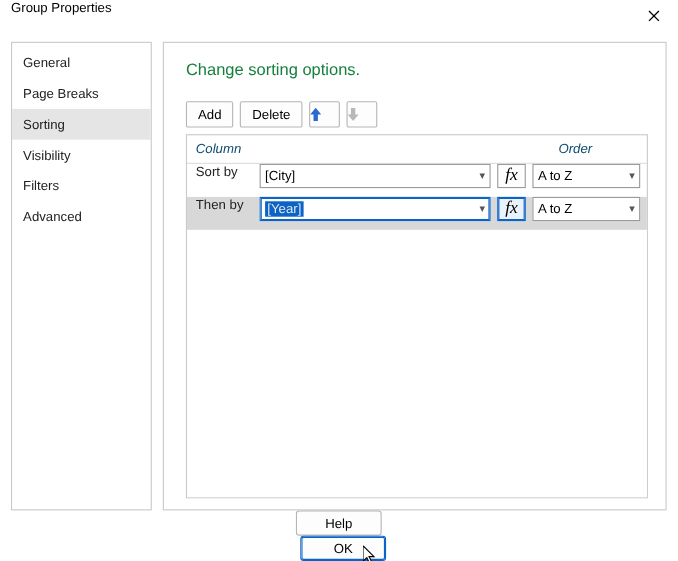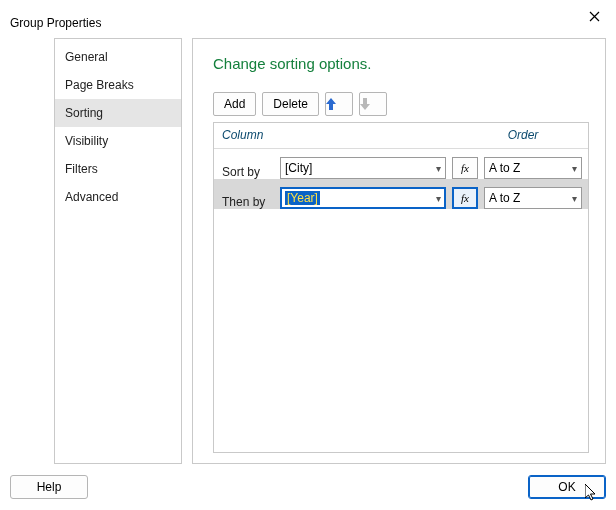--- a/index.html
+++ b/index.html
@@ -12,38 +12,37 @@
     color: #000;
     overflow: hidden;
   }
   .dialog {
     width: 616px; height: 510px;
     display: flex; flex-direction: column;
     background: #fff;
   }
   .titlebar {
     height: 30px;
-    display: flex; align-items: flex-end;
+    display: flex; align-items: flex-start;
     padding: 0 2px 0 10px;
     font-size: 12px;
   }
   .titlebar .title { flex: 1; }
   .titlebar .close {
     width: 40px; height: 28px;
     display: flex; align-items: center; justify-content: center;
     font-size: 14px;
     color: #000;
   }
   .body {
     flex: 1;
     display: flex;
     padding: 8px 10px 0 10px;
     gap: 10px;
     min-height: 0;
-    margin-left: 44px;
   }
   .sidebar {
     width: 128px;
     border: 1px solid #c9c9c9;
     background: #fff;
     padding: 4px 0;
   }
   .side-item {
     padding: 7px 10px;
     font-size: 12px;
@@ -93,21 +92,21 @@
     display: flex;
     height: 26px;
     border-bottom: 1px solid #dcdcdc;
     font-size: 12px;
     color: #0c4a6e;
     font-style: italic;
   }
   .col-column { flex: 1; padding: 5px 8px; }
   .col-order { width: 130px; padding: 5px 8px; text-align: center; }
   .grid-row {
-    display: flex; align-items: flex-end;
+    display: flex; align-items: flex-start;
     height: 30px;
     padding: 0 6px;
     gap: 6px;
   }
   .grid-row.selected { background: #d8d8d8; }
   .row-label {
     width: 54px;
     font-size: 12px;
     color: #222;
     text-align: left;
@@ -122,28 +121,28 @@
     padding: 0 4px;
     position: relative;
     font-size: 12px;
   }
   .combo .caret {
     position: absolute; right: 4px; top: 50%; transform: translateY(-50%);
     font-size: 10px; color: #555;
   }
   .combo.focused { border-color: #0a63c7; box-shadow: 0 0 0 1px #0a63c7 inset; }
   .combo.focused .seltext {
-    background: #0a63c7; color: #fde047; padding: 0 2px;
+    background: #0a63c7; color: #e5e5e5; padding: 0 2px;
   }
   .fx {
     width: 26px; height: 22px;
     border: 1px solid #9a9a9a;
     background: #fdfdfd;
     display: flex; align-items: center; justify-content: center;
-    font-size: 11px;
+    font-size: 16px;
     font-style: italic;
     font-family: "Times New Roman", serif;
   }
   .fx.focused { border-color: #0a63c7; box-shadow: 0 0 0 1px #0a63c7 inset; background: #eaf2fb;}
   .order {
     width: 98px; height: 22px;
     border: 1px solid #9a9a9a;
     background: #fff;
     display: flex; align-items: center;
     padding: 0 4px;
@@ -153,20 +152,21 @@
   .order .caret {
     position: absolute; right: 4px; top: 50%; transform: translateY(-50%);
     font-size: 10px; color: #555;
   }
   .grid-fill { flex: 1; background: #fff; }
 
   .footer {
     height: 46px;
     display: flex; align-items: center;
     padding: 0 10px;
+    flex-direction: column;
   }
   .footer .spacer { flex: 1; }
   .fbtn {
     height: 24px; min-width: 78px;
     padding: 0 14px;
     border: 1px solid #b5b5b5;
     background: #fdfdfd;
     display: inline-flex; align-items: center; justify-content: center;
     font-size: 12px;
     border-radius: 3px;

